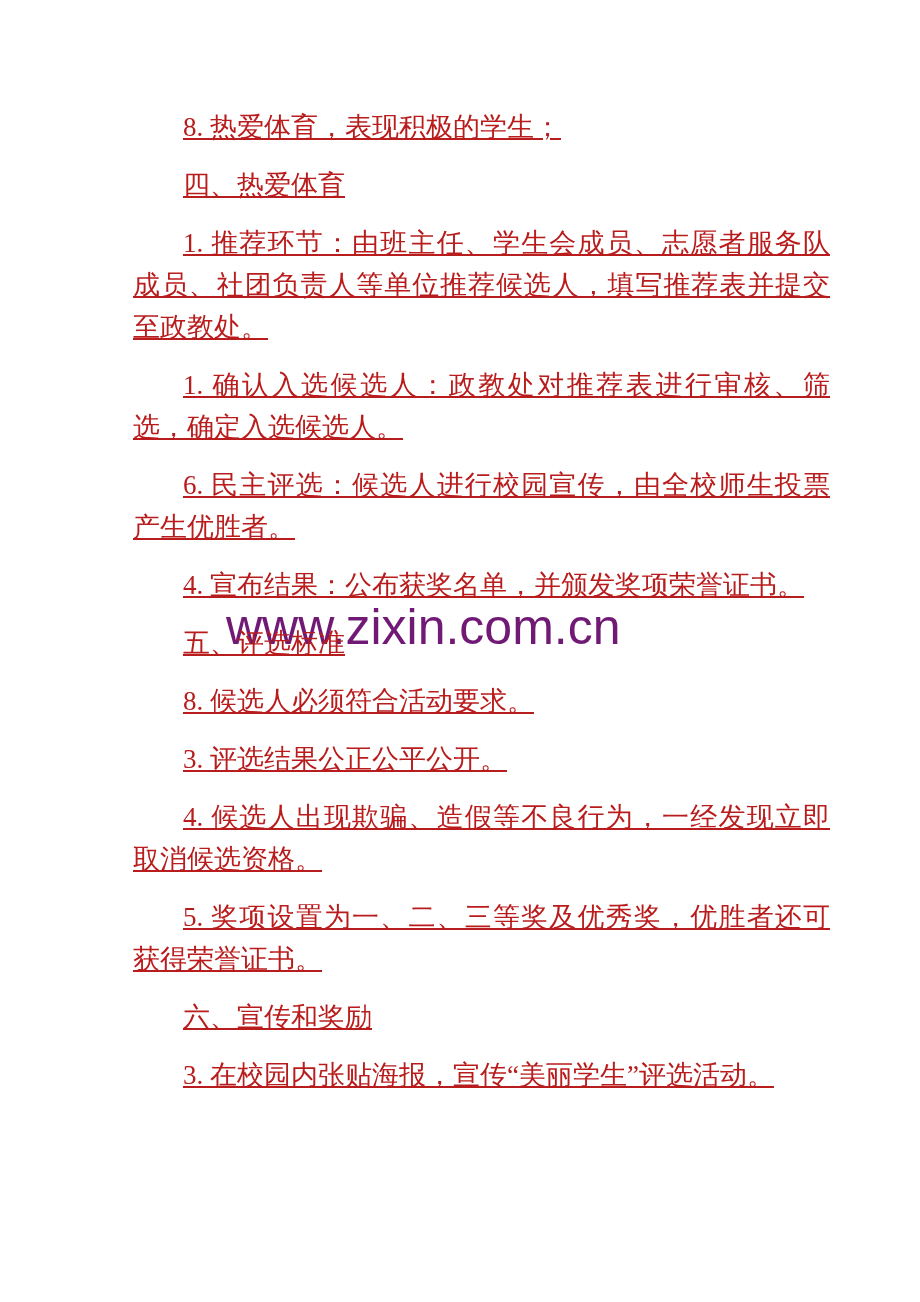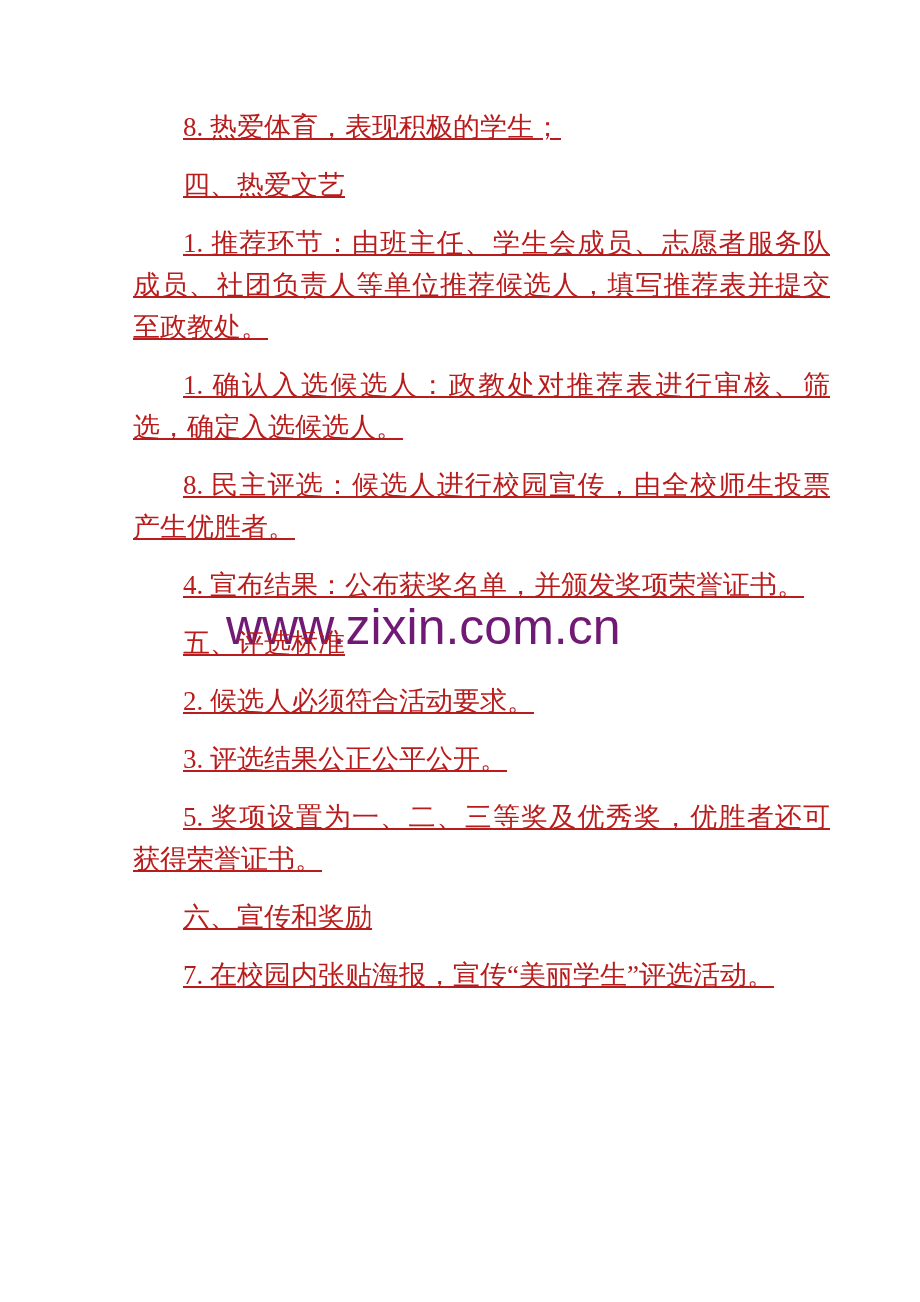--- a/index.html
+++ b/index.html
@@ -52,26 +52,27 @@
 </style>
 </head>
 <body>
 
 <div class="page">
 
   <div class="watermark">www.zixin.com.cn</div>
 
   <div class="content">
     <p>8. 热爱体育，表现积极的学生；</p>
-    <p class="heading">四、热爱文艺</p>
+    <p class="heading">四、热爱体育</p>
     <p>1. 推荐环节：由班主任、学生会成员、志愿者服务队成员、社团负责人等单位推荐候选人，填写推荐表并提交至政教处。</p>
     <p>1. 确认入选候选人：政教处对推荐表进行审核、筛选，确定入选候选人。</p>
-    <p>8. 民主评选：候选人进行校园宣传，由全校师生投票产生优胜者。</p>
+    <p>6. 民主评选：候选人进行校园宣传，由全校师生投票产生优胜者。</p>
     <p>4. 宣布结果：公布获奖名单，并颁发奖项荣誉证书。</p>
     <p class="heading">五、评选标准</p>
-    <p>2. 候选人必须符合活动要求。</p>
+    <p>8. 候选人必须符合活动要求。</p>
     <p>3. 评选结果公正公平公开。</p>
+    <p>4. 候选人出现欺骗、造假等不良行为，一经发现立即取消候选资格。</p>
     <p>5. 奖项设置为一、二、三等奖及优秀奖，优胜者还可获得荣誉证书。</p>
     <p class="heading">六、宣传和奖励</p>
-    <p>7. 在校园内张贴海报，宣传“美丽学生”评选活动。</p>
+    <p>3. 在校园内张贴海报，宣传“美丽学生”评选活动。</p>
   </div>
 
 </div>
 
 </body></html>

